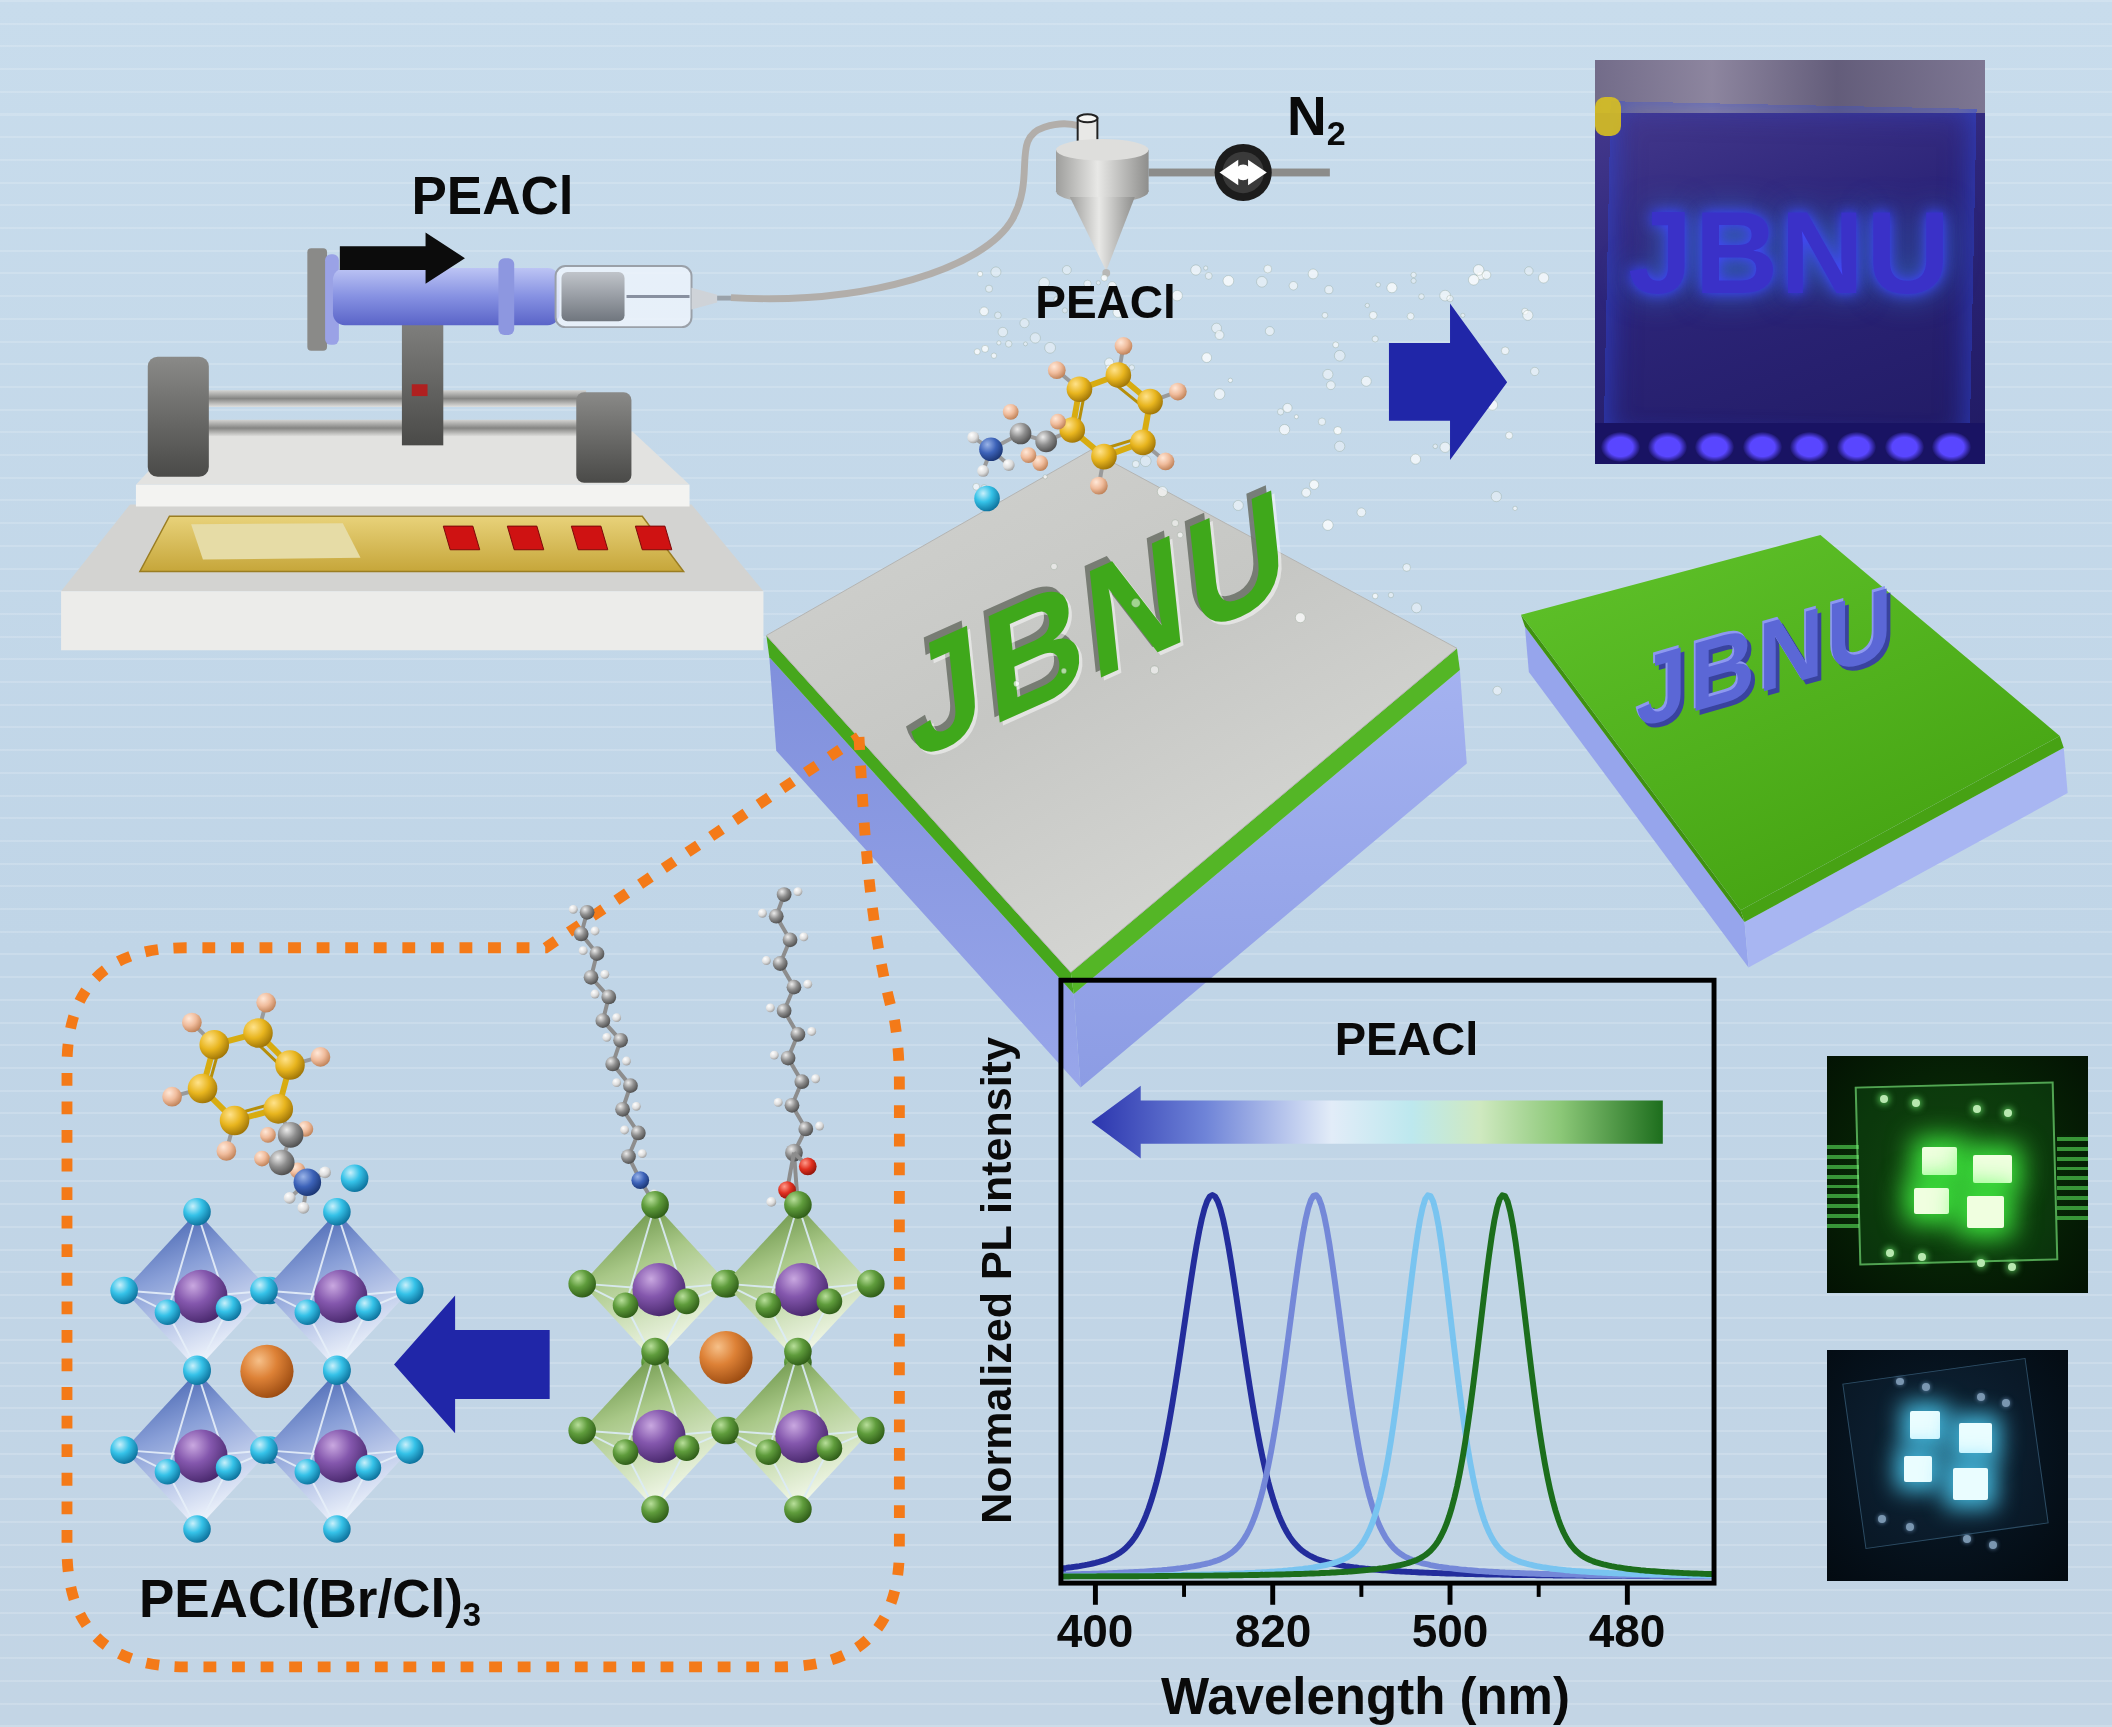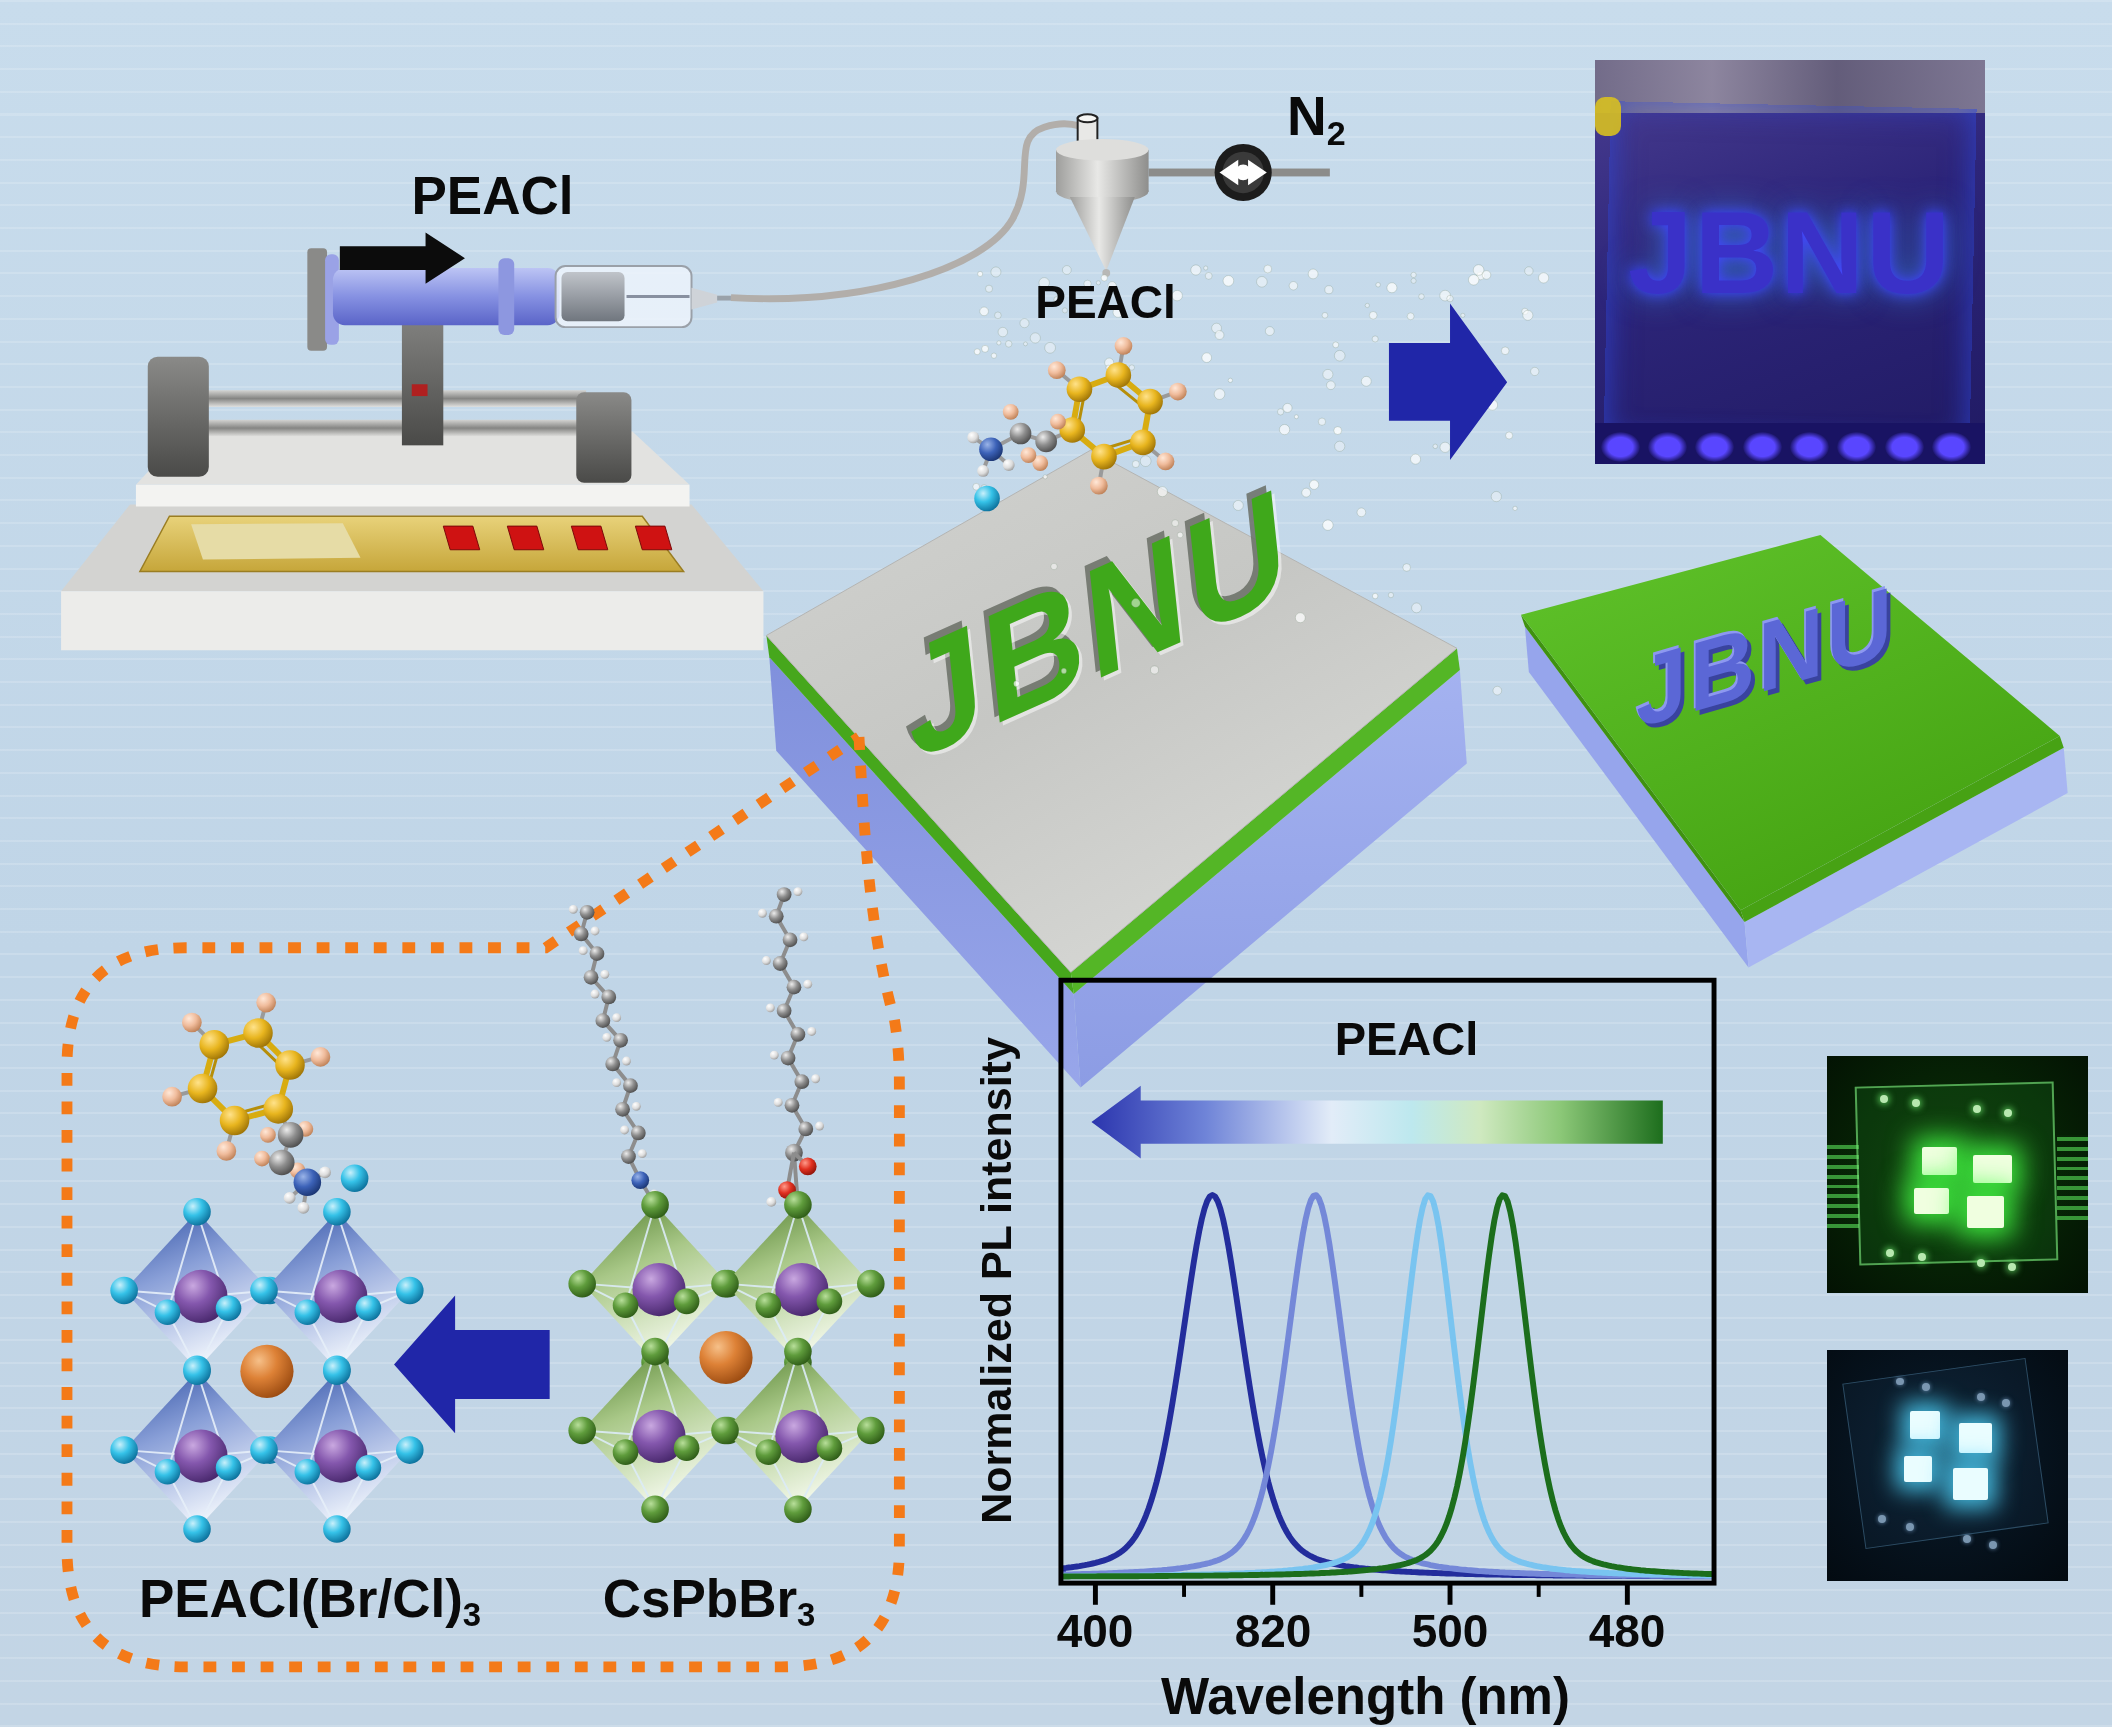--- a/index.html
+++ b/index.html
@@ -585,21 +585,20 @@
           <path d="M1078.2,1599.4L1079.6,1600.3L1082.3,1600.3L1085.0,1600.3L1087.7,1600.2L1090.4,1600.2L1093.1,1600.2L1095.8,1600.2L1098.5,1600.2L1101.2,1600.2L1103.9,1600.2L1106.6,1600.2L1109.3,1600.2L1112.0,1600.2L1114.7,1600.1L1117.4,1600.1L1120.1,1600.1L1122.8,1600.1L1125.5,1600.1L1128.2,1600.1L1130.9,1600.1L1133.6,1600.1L1136.3,1600.0L1139.0,1600.0L1141.7,1600.0L1144.4,1600.0L1147.1,1600.0L1149.8,1600.0L1152.5,1600.0L1155.2,1600.0L1157.9,1599.9L1160.6,1599.9L1163.3,1599.9L1166.0,1599.9L1168.7,1599.9L1171.4,1599.9L1174.1,1599.8L1176.8,1599.8L1179.5,1599.8L1182.2,1599.8L1184.9,1599.8L1187.6,1599.7L1190.3,1599.7L1193.0,1599.7L1195.7,1599.7L1198.4,1599.7L1201.1,1599.6L1203.8,1599.6L1206.5,1599.6L1209.2,1599.6L1211.9,1599.5L1214.6,1599.5L1217.3,1599.5L1220.0,1599.5L1222.7,1599.4L1225.4,1599.4L1228.1,1599.4L1230.8,1599.4L1233.5,1599.3L1236.2,1599.3L1238.9,1599.3L1241.6,1599.2L1244.3,1599.2L1247.0,1599.2L1249.7,1599.1L1252.4,1599.1L1255.1,1599.0L1257.8,1599.0L1260.5,1599.0L1263.2,1598.9L1265.9,1598.9L1268.6,1598.8L1271.3,1598.8L1274.0,1598.7L1276.7,1598.7L1279.4,1598.6L1282.1,1598.6L1284.8,1598.5L1287.5,1598.5L1290.2,1598.4L1292.9,1598.4L1295.6,1598.3L1298.3,1598.2L1301.0,1598.2L1303.7,1598.1L1306.4,1598.0L1309.1,1598.0L1311.8,1597.9L1314.5,1597.8L1317.2,1597.7L1319.9,1597.7L1322.6,1597.6L1325.3,1597.5L1328.0,1597.4L1330.7,1597.3L1333.4,1597.2L1336.1,1597.1L1338.8,1597.0L1341.5,1596.8L1344.2,1596.7L1346.9,1596.6L1349.6,1596.5L1352.3,1596.3L1355.0,1596.2L1357.7,1596.0L1360.4,1595.9L1363.1,1595.7L1365.8,1595.5L1368.5,1595.4L1371.2,1595.2L1373.9,1595.0L1376.6,1594.8L1379.3,1594.5L1382.0,1594.3L1384.7,1594.0L1387.4,1593.8L1390.1,1593.5L1392.8,1593.2L1395.5,1592.9L1398.2,1592.6L1400.9,1592.2L1403.6,1591.9L1406.3,1591.5L1409.0,1591.1L1411.7,1590.6L1414.4,1590.1L1417.1,1589.6L1419.8,1589.0L1422.5,1588.4L1425.2,1587.8L1427.9,1587.1L1430.6,1586.2L1433.3,1585.3L1436.0,1584.3L1438.7,1583.2L1441.4,1581.9L1444.1,1580.4L1446.8,1578.6L1449.5,1576.5L1452.2,1574.1L1454.9,1571.2L1457.6,1567.8L1460.3,1563.8L1463.0,1559.0L1465.7,1553.4L1468.4,1546.9L1471.1,1539.2L1473.8,1530.3L1476.5,1520.1L1479.2,1508.5L1481.9,1495.4L1484.6,1480.7L1487.3,1464.5L1490.0,1446.7L1492.7,1427.5L1495.4,1407.0L1498.1,1385.4L1500.8,1363.0L1503.5,1340.2L1506.2,1317.4L1508.9,1295.2L1511.6,1274.3L1514.3,1255.2L1517.0,1238.9L1519.7,1226.0L1522.4,1217.3L1525.1,1213.3L1527.8,1214.1L1530.5,1219.7L1533.2,1229.9L1535.9,1244.0L1538.6,1261.3L1541.3,1281.1L1544.0,1302.5L1546.7,1325.0L1549.4,1347.8L1552.1,1370.5L1554.8,1392.7L1557.5,1413.9L1560.2,1434.0L1562.9,1452.8L1565.6,1470.0L1568.3,1485.8L1571.0,1499.9L1573.7,1512.5L1576.4,1523.7L1579.1,1533.4L1581.8,1541.9L1584.5,1549.2L1587.2,1555.4L1589.9,1560.7L1592.6,1565.2L1595.3,1569.0L1598.0,1572.2L1600.7,1575.0L1603.4,1577.3L1606.1,1579.2L1608.8,1580.9L1611.5,1582.3L1614.2,1583.6L1616.9,1584.7L1619.6,1585.7L1622.3,1586.5L1625.0,1587.3L1627.7,1588.0L1630.4,1588.6L1633.1,1589.2L1635.8,1589.8L1638.5,1590.3L1641.2,1590.8L1643.9,1591.2L1646.6,1591.6L1649.3,1592.0L1652.0,1592.4L1654.7,1592.7L1657.4,1593.0L1660.1,1593.3L1662.8,1593.6L1665.5,1593.9L1668.2,1594.1L1670.9,1594.4L1673.6,1594.6L1676.3,1594.8L1679.0,1595.0L1681.7,1595.2L1684.4,1595.4L1687.1,1595.6L1689.8,1595.8L1692.5,1595.9L1695.2,1596.1L1697.9,1596.2L1700.6,1596.4L1703.3,1596.5L1706.0,1596.6L1708.7,1596.8L1711.4,1596.9L1714.1,1597.0L1716.8,1597.1L1719.5,1597.2L1722.2,1597.3L1724.9,1597.4L1727.6,1597.5L1730.3,1597.6L1733.0,1597.7L1735.7,1597.8L1738.4,1597.8" fill="none" stroke="#1c6e1c" stroke-width="6" stroke-linejoin="round"></path>
         </g>
     <rect x="1077" y="995" width="663" height="612" fill="none" stroke="#000" stroke-width="5"></rect>
   </g>
 </svg>
 
 <div class="lbl" id="pump-peacl">PEACl</div>
 <div class="lbl" id="n2-label"><span>N</span><sub>2</sub></div>
 <div class="lbl" id="spray-peacl">PEACl</div>
 <div class="lbl" id="formula-product"><span>PEACl(Br/Cl)</span><sub>3</sub></div>
-<div class="lbl" id="formula-precursor"><span>CsPbBr</span><sub>3</sub></div>
 <div class="lbl" id="chart-title">PEACl</div>
 <div class="lbl" id="yaxis-label">Normalized PL intensity</div>
 <div class="lbl" id="xaxis-label">Wavelength (nm)</div>
 <div id="chart-labels">
       <div class="xtick lbl" style="left: 1036px;">400</div>
       <div class="xtick lbl" style="left: 1214px;">820</div>
       <div class="xtick lbl" style="left: 1391px;">500</div>
       <div class="xtick lbl" style="left: 1568px;">480</div>
     </div>
 

